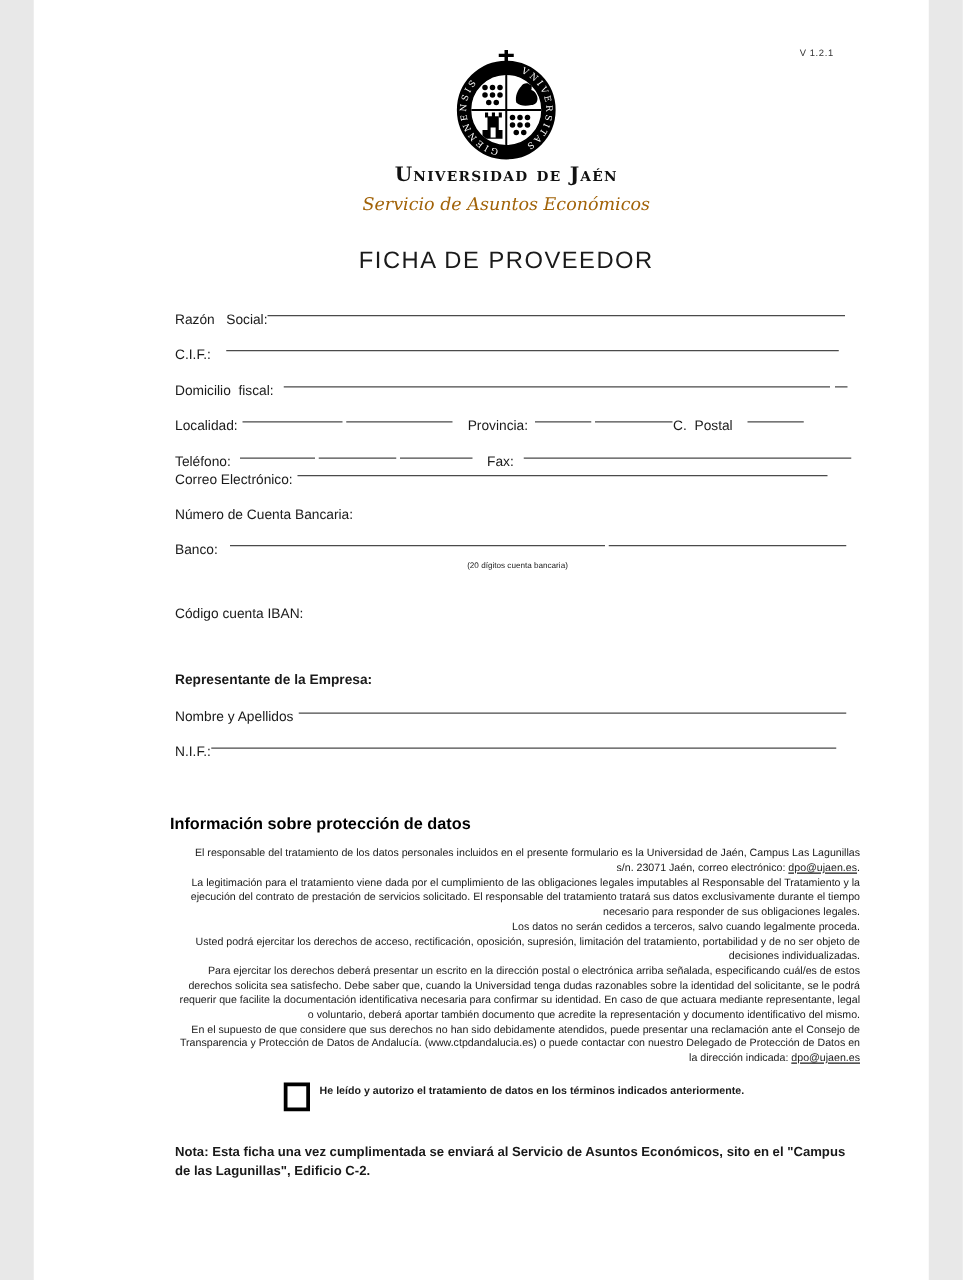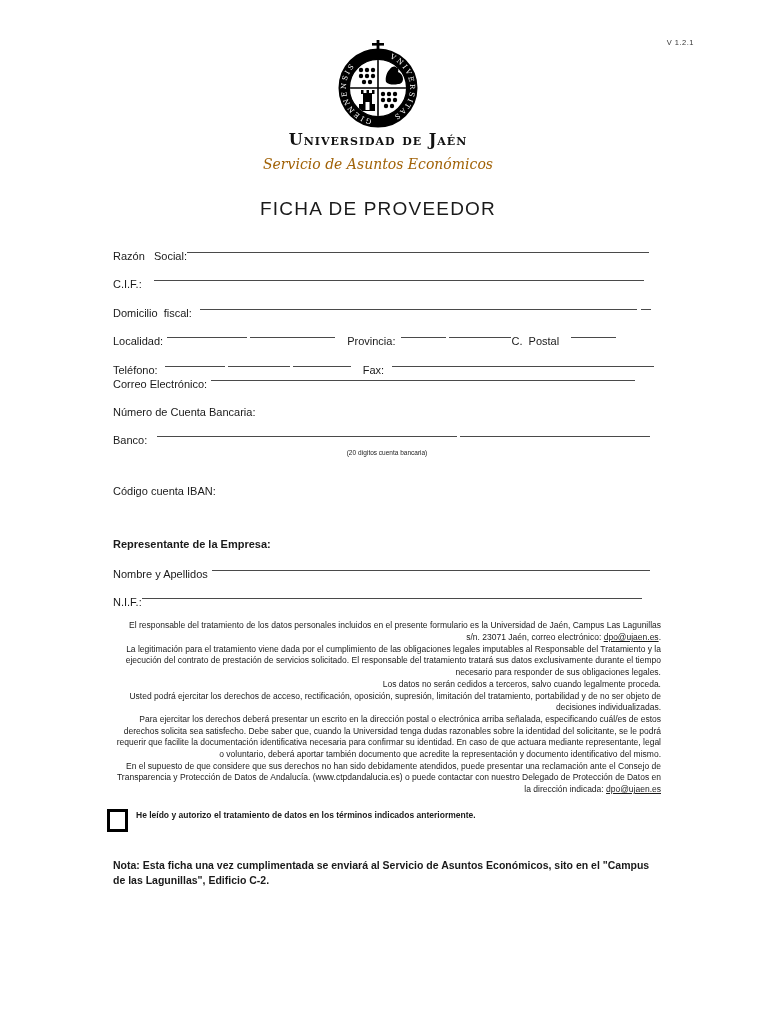--- a/index.html
+++ b/index.html
@@ -1,17 +1,17 @@
 <!DOCTYPE html>
 <html><head>
 <meta charset="utf-8">
 <style>
   html,body{margin:0;padding:0;background:#e8e8e8;}
   .page{
-    position:relative;width:770px;height:1024px;background:#ffffff;
+    position:relative;width:716px;height:1024px;background:#ffffff;
     margin:0 auto;overflow:hidden;
     font-family:"Liberation Sans",sans-serif;color:#1a1a1a;
   }
   .version{position:absolute;top:38px;right:76px;font-size:7.5px;letter-spacing:.5px;color:#333;}
   .header{position:absolute;top:40px;left:0;width:756px;text-align:center;}
   .crest{display:block;margin:0 auto;}
   .uni-name{
     margin-top:2px;font-family:"DejaVu Serif",serif;font-weight:bold;
     font-variant:small-caps;font-size:16px;letter-spacing:1px;color:#111;
   }
@@ -22,21 +22,21 @@
   .flabel{white-space:pre;color:#1a1a1a;}
   .flabel.bold{font-weight:bold;}
   .fline{height:1px;background:#4a4a4a;transform:translateY(2px);flex-shrink:0;}
   .fgap{flex-shrink:0;}
   .frow.center{justify-content:center;height:8px;}
   .fhint{font-size:6.5px;color:#222;}
   .privacy-heading{margin:42px 0 0 -4px;font-size:13px;font-weight:bold;color:#000;}
   .privacy-text{margin-top:11px;padding-left:3px;width:545px;font-size:8.5px;line-height:11.7px;color:#1a1a1a;text-align:right;}
   .ppara{margin:0;}
   .plink{text-decoration:underline;}
-  .consent-row{display:flex;align-items:flex-start;margin-top:13px;margin-left:-6px;}
+  .consent-row{display:flex;align-items:flex-start;margin-top:13px;margin-left:-6px;justify-content:center;}
   .checkbox{width:15px;height:17px;border:3px solid #000;flex-shrink:0;background:#fff;}
   .consent-label{margin-left:8px;margin-top:1px;font-size:8.5px;font-weight:bold;}
   .nota{margin-top:26px;width:545px;font-size:10.5px;font-weight:bold;line-height:15px;}
 </style>
 </head>
 <body>
 
 <div class="page">
 
   <div class="version">V 1.2.1</div>
@@ -113,20 +113,21 @@
         <div class="frow" style="margin-top: 1px;"><span class="flabel">Correo Electrónico:</span><span class="fgap" style="width: 4px;"></span><span class="fline" style="width: 424px;"></span></div>
         <div class="frow" style="margin-top: 15.4px;"><span class="flabel">Número de Cuenta Bancaria:</span></div>
         <div class="frow" style="margin-top: 15.4px;"><span class="flabel">Banco:</span><span class="fgap" style="width: 10px;"></span><span class="fline" style="width: 300px;"></span><span class="fgap" style="width: 3px;"></span><span class="fline" style="width: 190px;"></span></div>
         <div class="frow center" style="margin-top: 2px;"><span class="fhint">(20 dígitos cuenta bancaria)</span></div>
         <div class="frow" style="margin-top: 28px;"><span class="flabel">Código cuenta IBAN:</span></div>
         <div class="frow" style="margin-top: 40px;"><span class="flabel bold">Representante de la Empresa:</span></div>
         <div class="frow" style="margin-top: 17px;"><span class="flabel">Nombre y Apellidos</span><span class="fgap" style="width: 4px;"></span><span class="fline" style="width: 438px;"></span></div>
         <div class="frow" style="margin-top: 15px;"><span class="flabel">N.I.F.:</span><span class="fline" style="width: 500px;"></span></div>
       </div>
 
+    <div class="privacy-heading">Información sobre protección de datos</div>
     <div class="privacy-text" id="privacy-text">
         <div class="ppara"><span>El responsable del tratamiento de los datos personales incluidos en el presente formulario es la Universidad de Jaén, Campus Las Lagunillas s/n. 23071 Jaén, correo electrónico: </span><span class="plink">dpo@ujaen.es</span><span>.</span></div>
         <div class="ppara"><span>La legitimación para el tratamiento viene dada por el cumplimiento de las obligaciones legales imputables al Responsable del Tratamiento y la ejecución del contrato de prestación de servicios solicitado. El responsable del tratamiento tratará sus datos exclusivamente durante el tiempo necesario para responder de sus obligaciones legales.</span></div>
         <div class="ppara"><span>Los datos no serán cedidos a terceros, salvo cuando legalmente proceda.</span></div>
         <div class="ppara"><span>Usted podrá ejercitar los derechos de acceso, rectificación, oposición, supresión, limitación del tratamiento, portabilidad y de no ser objeto de decisiones individualizadas.</span></div>
         <div class="ppara"><span>Para ejercitar los derechos deberá presentar un escrito en la dirección postal o electrónica arriba señalada, especificando cuál/es de estos derechos solicita sea satisfecho. Debe saber que, cuando la Universidad tenga dudas razonables sobre la identidad del solicitante, se le podrá requerir que facilite la documentación identificativa necesaria para confirmar su identidad. En caso de que actuara mediante representante, legal o voluntario, deberá aportar también documento que acredite la representación y documento identificativo del mismo.</span></div>
         <div class="ppara"><span>En el supuesto de que considere que sus derechos no han sido debidamente atendidos, puede presentar una reclamación ante el Consejo de Transparencia y Protección de Datos de Andalucía. (www.ctpdandalucia.es) o puede contactar con nuestro Delegado de Protección de Datos en la dirección indicada: </span><span class="plink">dpo@ujaen.es</span></div>
       </div>
 
     <div class="consent-row">

